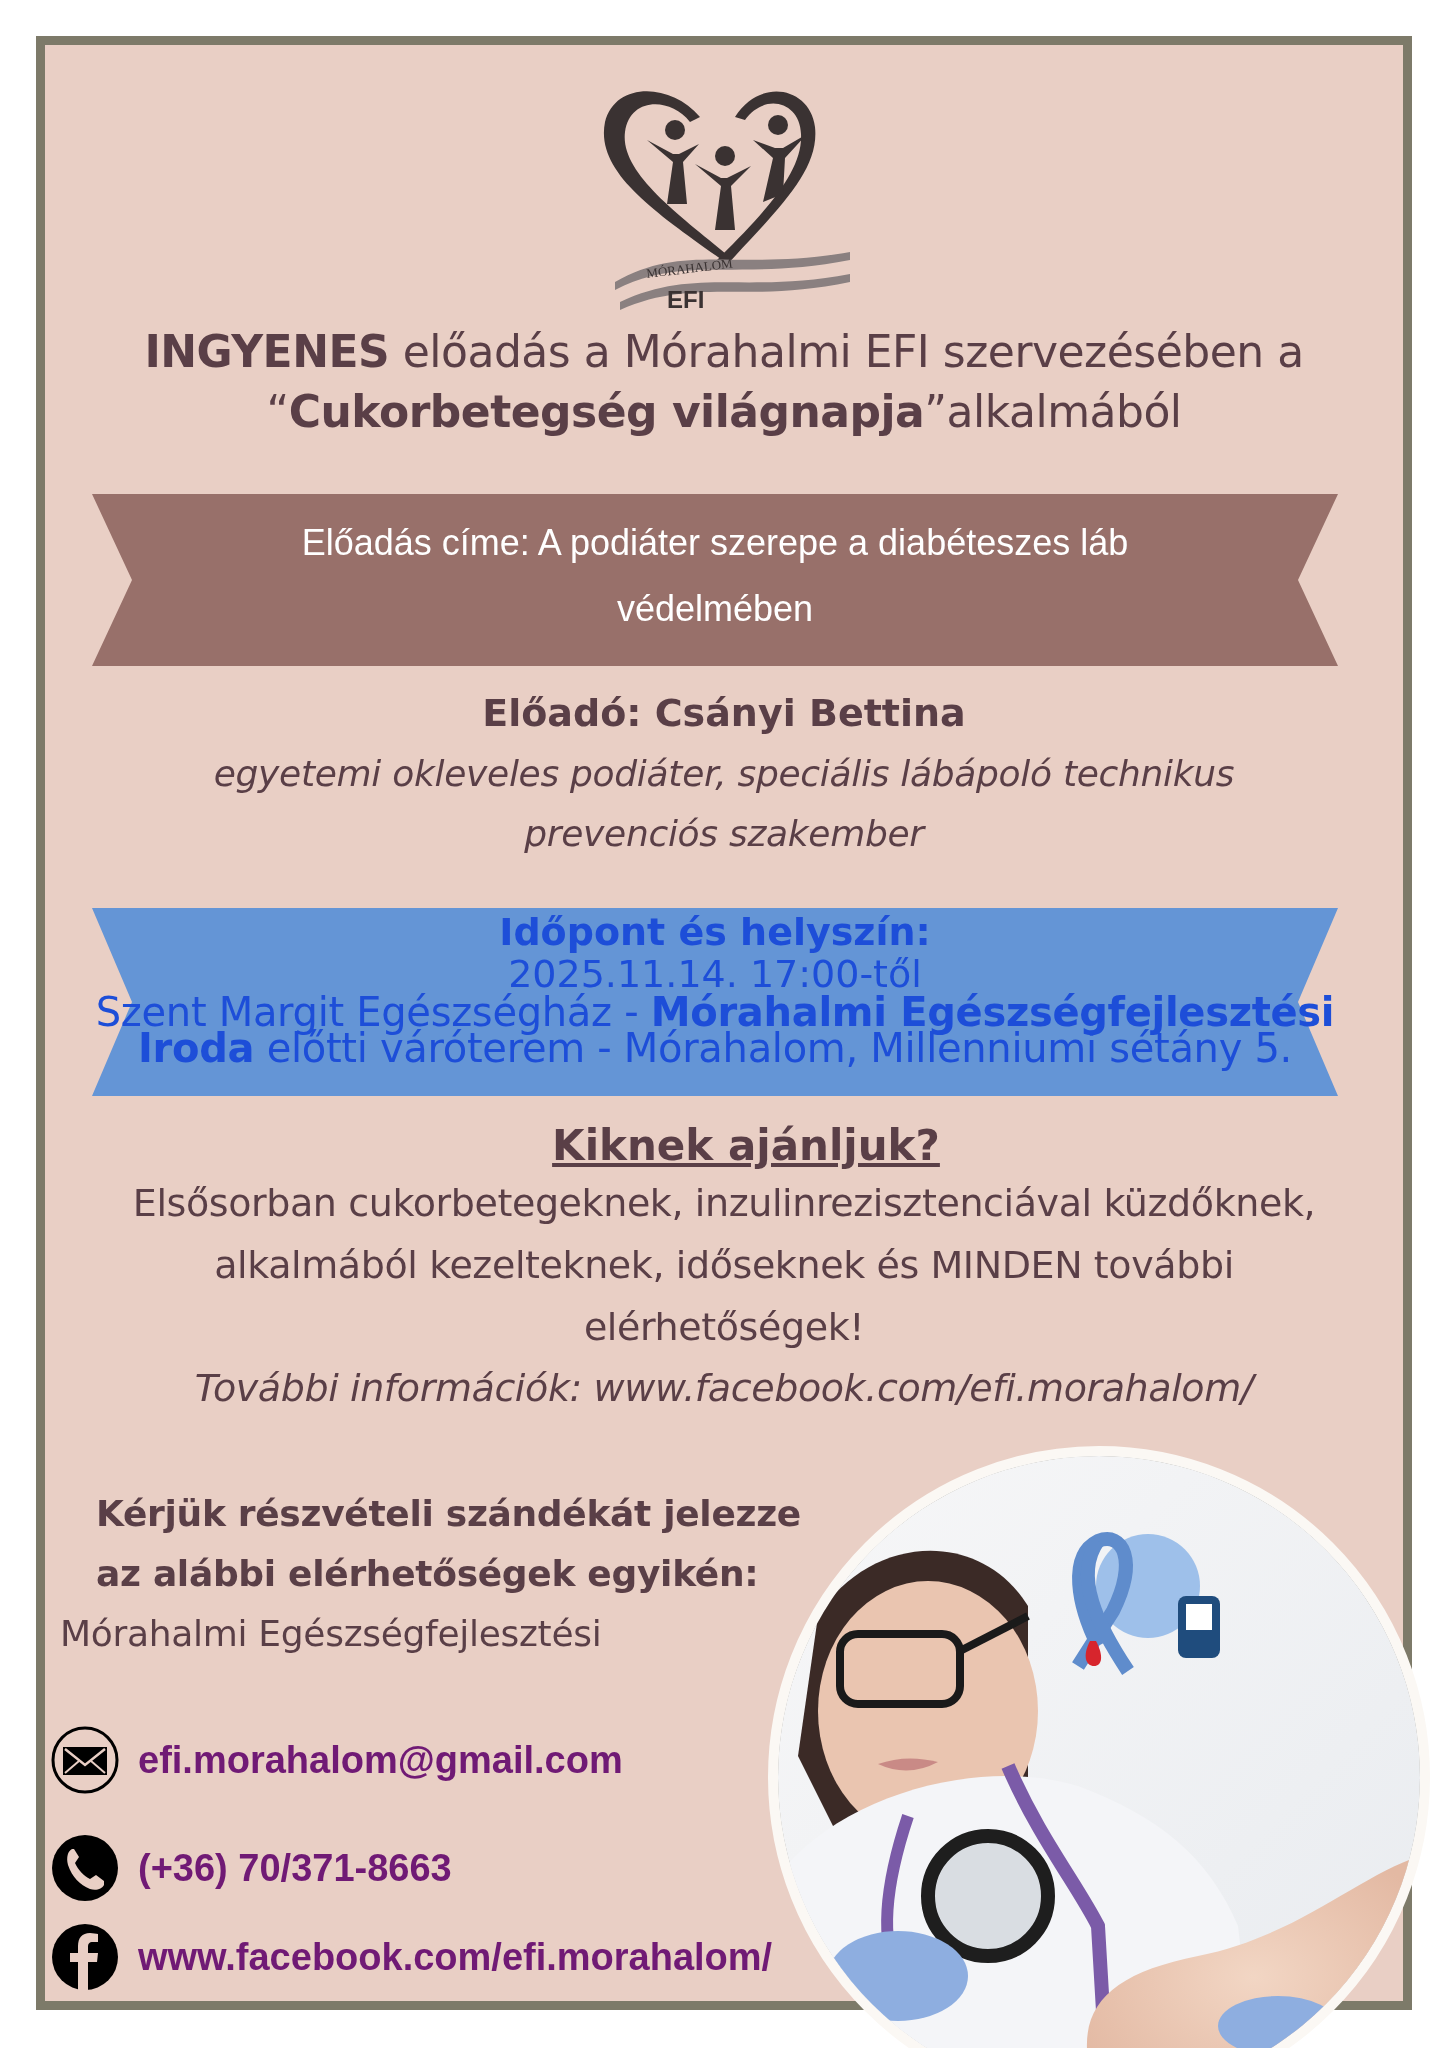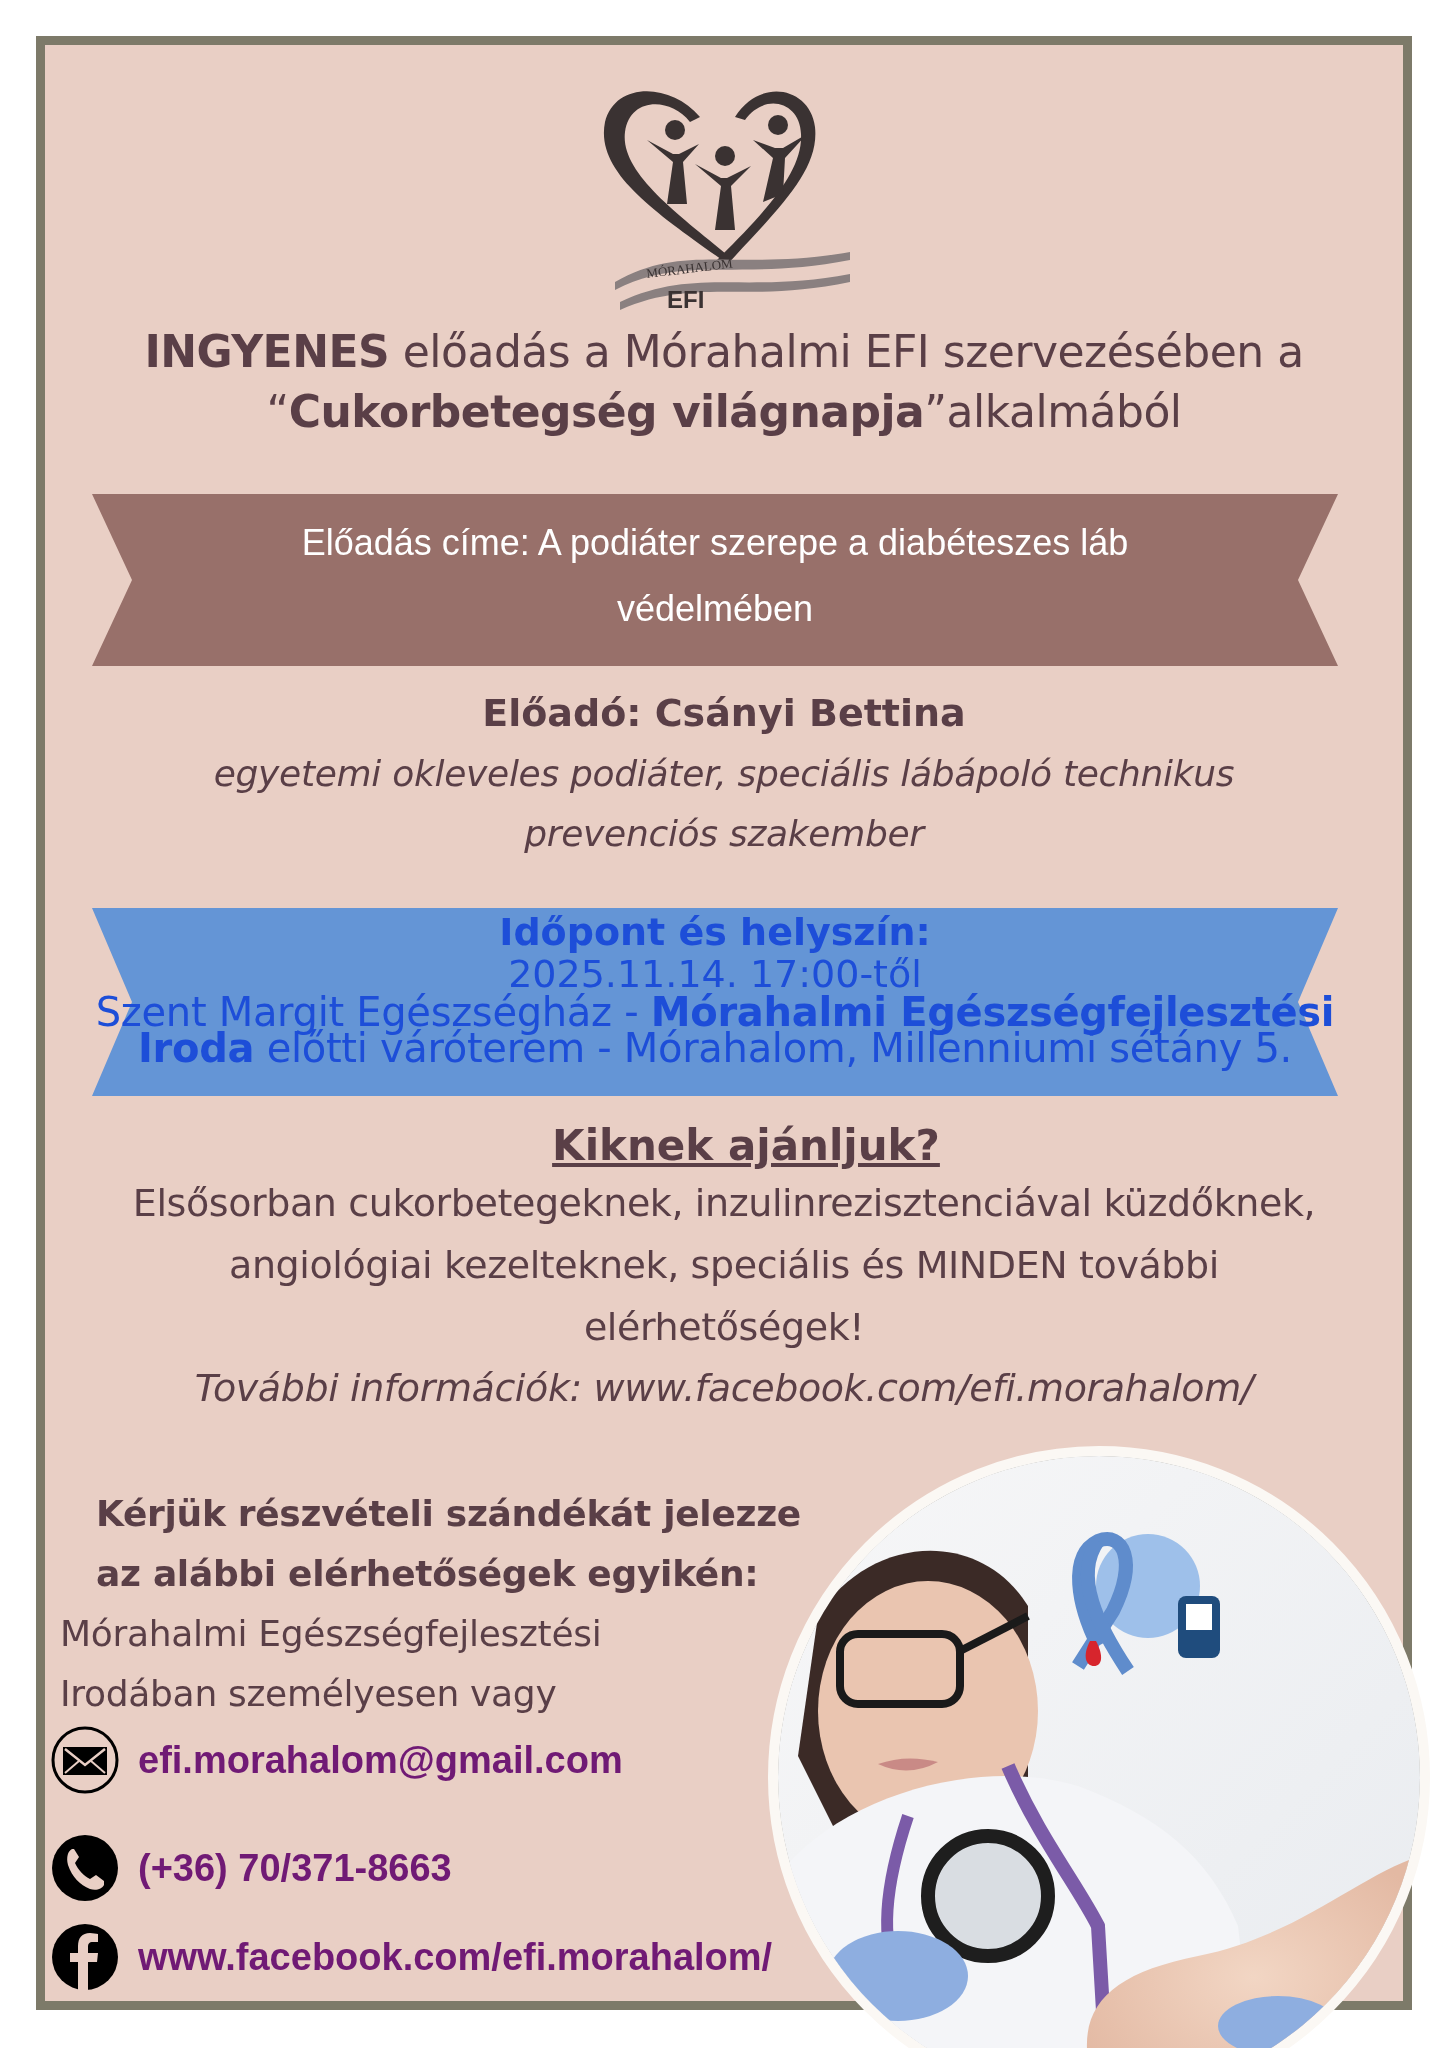--- a/index.html
+++ b/index.html
@@ -97,32 +97,31 @@
     <div class="t-title">Időpont és helyszín:</div>
     <div class="t-date">2025.11.14. 17:00-től</div>
     <div class="t-loc"><span>Szent Margit Egészségház - </span><b>Mórahalmi Egészségfejlesztési</b></div>
     <div class="t-loc"><b>Iroda</b><span> előtti váróterem - Mórahalom, Millenniumi sétány 5.</span></div>
   </div>
 </div>
 
 <div class="abs center rec-title">Kiknek ajánljuk?</div>
 <div class="abs center rec-body">
   <div>Elsősorban cukorbetegeknek, inzulinrezisztenciával küzdőknek,</div>
-  <div>angiológiai kezelteknek, speciális és MINDEN további</div>
+  <div>alkalmából kezelteknek, időseknek és MINDEN további</div>
   <div>elérhetőségek!</div>
 </div>
 <div class="abs center rec-more">További információk: www.facebook.com/efi.morahalom/</div>
 
 <div class="abs contact-head">
   <div>Kérjük részvételi szándékát jelezze</div>
   <div>az alábbi elérhetőségek egyikén:</div>
 </div>
 <div class="abs contact-sub">
   <div>Mórahalmi Egészségfejlesztési</div>
-  <div>Irodában személyesen vagy</div>
 </div>
 
 <div class="crow" style="top:1725px;">
   <svg class="ic" viewBox="0 0 70 70">
     <circle cx="35" cy="35" r="32" fill="none" stroke="#000" stroke-width="3"></circle>
     <rect x="13" y="22" width="44" height="28" fill="#000"></rect>
     <polyline points="15,24 35,40 55,24" fill="none" stroke="#e9cfc5" stroke-width="2.5"></polyline>
     <polyline points="15,48 29,36" fill="none" stroke="#e9cfc5" stroke-width="2"></polyline>
     <polyline points="55,48 41,36" fill="none" stroke="#e9cfc5" stroke-width="2"></polyline>
   </svg>

